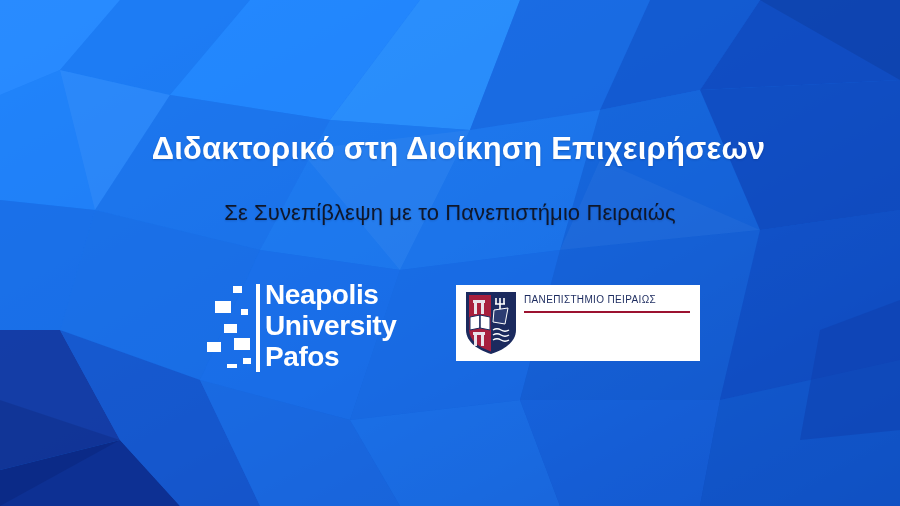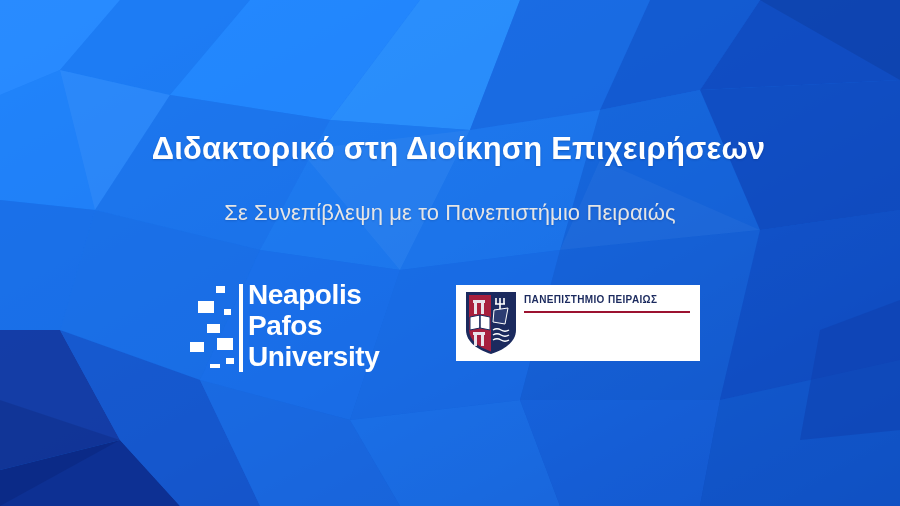--- a/index.html
+++ b/index.html
@@ -14,44 +14,44 @@
   .content{position:absolute;inset:0;z-index:5;}
 
   .title{
     position:absolute;left:17px;right:0;top:131px;
     text-align:center;color:#ffffff;
     font-size:31px;font-weight:bold;letter-spacing:.2px;
     text-shadow:0 1px 2px rgba(0,30,90,.25);
   }
   .subtitle{
     position:absolute;left:0;right:0;top:200px;
-    text-align:center;color:#e5e5e5;
+    text-align:center;color:#0f172a;
     font-size:22px;font-weight:400;letter-spacing:.1px;
     text-shadow:0 1px 2px rgba(0,30,90,.20);
   }
 
   
-  .neapolis{position:absolute;left:190px;top:282px;width:215px;height:98px;}
+  .neapolis{position:absolute;left:207px;top:282px;width:215px;height:98px;}
   .neapolis .pix{position:absolute;left:0;top:0;width:46px;height:90px;}
   .neapolis .pix i{position:absolute;background:#ffffff;display:block;}
   .neapolis .bar{position:absolute;left:49px;top:2px;width:4px;height:88px;background:#ffffff;}
   .neapolis .words{position:absolute;left:58px;top:-3px;color:#ffffff;}
   .neapolis .words div{
     font-size:28px;font-weight:bold;line-height:31px;letter-spacing:-0.4px;
   }
 
   
   .piraeus{
     position:absolute;left:456px;top:285px;width:244px;height:76px;
     background:#ffffff;
   }
   .piraeus .crest{position:absolute;left:8px;top:5px;width:54px;height:66px;}
   .piraeus .ptext{position:absolute;left:68px;top:9px;width:168px;}
   .piraeus .gr{
-    color:#1b2a5e;font-size:10px;font-weight:bold;letter-spacing:.35px;
+    color:#1b2a5e;font-size:10px;font-weight:normal;letter-spacing:.35px;
     white-space:nowrap;
   }
   .piraeus .rule{height:2px;background:#9c1230;margin:6px 0 6px 0;width:166px;}
   .piraeus .en{
     color:#1b2a5e;font-size:11.5px;font-weight:bold;letter-spacing:.45px;
     white-space:nowrap;
   }
 </style>
 </head>
 <body>
@@ -119,22 +119,22 @@
         <i style="left:34px;top:27px;width:7px;height:6px;"></i>
         <i style="left:17px;top:42px;width:13px;height:9px;"></i>
         <i style="left:27px;top:56px;width:16px;height:12px;"></i>
         <i style="left:0px;top:60px;width:14px;height:10px;"></i>
         <i style="left:36px;top:76px;width:8px;height:6px;"></i>
         <i style="left:20px;top:82px;width:10px;height:4px;"></i>
       </div>
       <div class="bar"></div>
       <div class="words">
         <div>Neapolis</div>
+        <div>University</div>
         <div>Pafos</div>
-        <div>University</div>
       </div>
     </div>
 
     <div class="piraeus">
 
       <svg class="crest" viewBox="0 0 54 66">
         <path d="M2,2 L52,2 L52,40 C52,52 40,60 27,64 C14,60 2,52 2,40 Z" fill="#1b2a5e"></path>
         <path d="M5,5 L27,5 L27,61.5 C15.5,57.5 5,50.5 5,39.5 Z" fill="#a81f3d"></path>
         <path d="M27,5 L49,5 L49,39.5 C49,50.5 38.5,57.5 27,61.5 Z" fill="#1b2a5e"></path>
 

